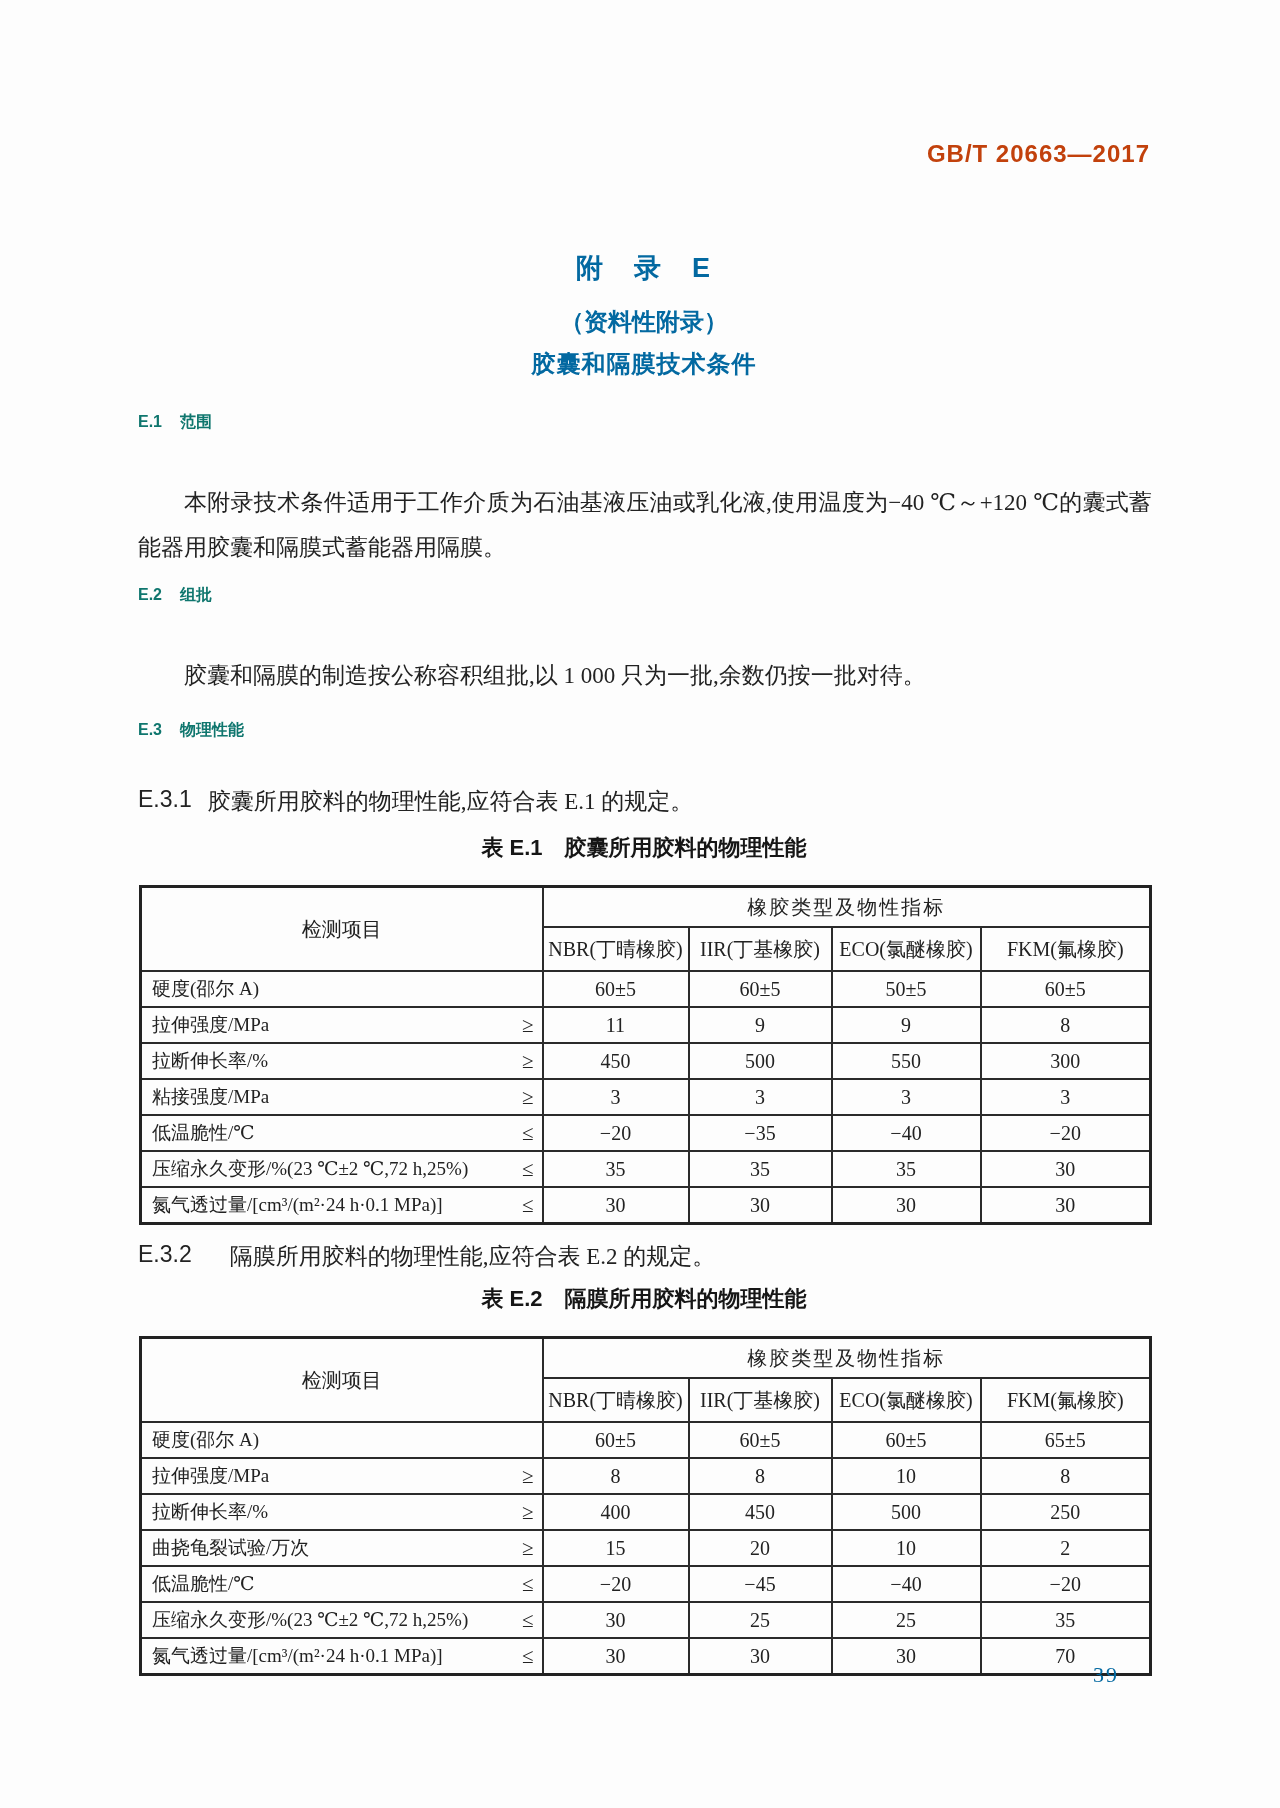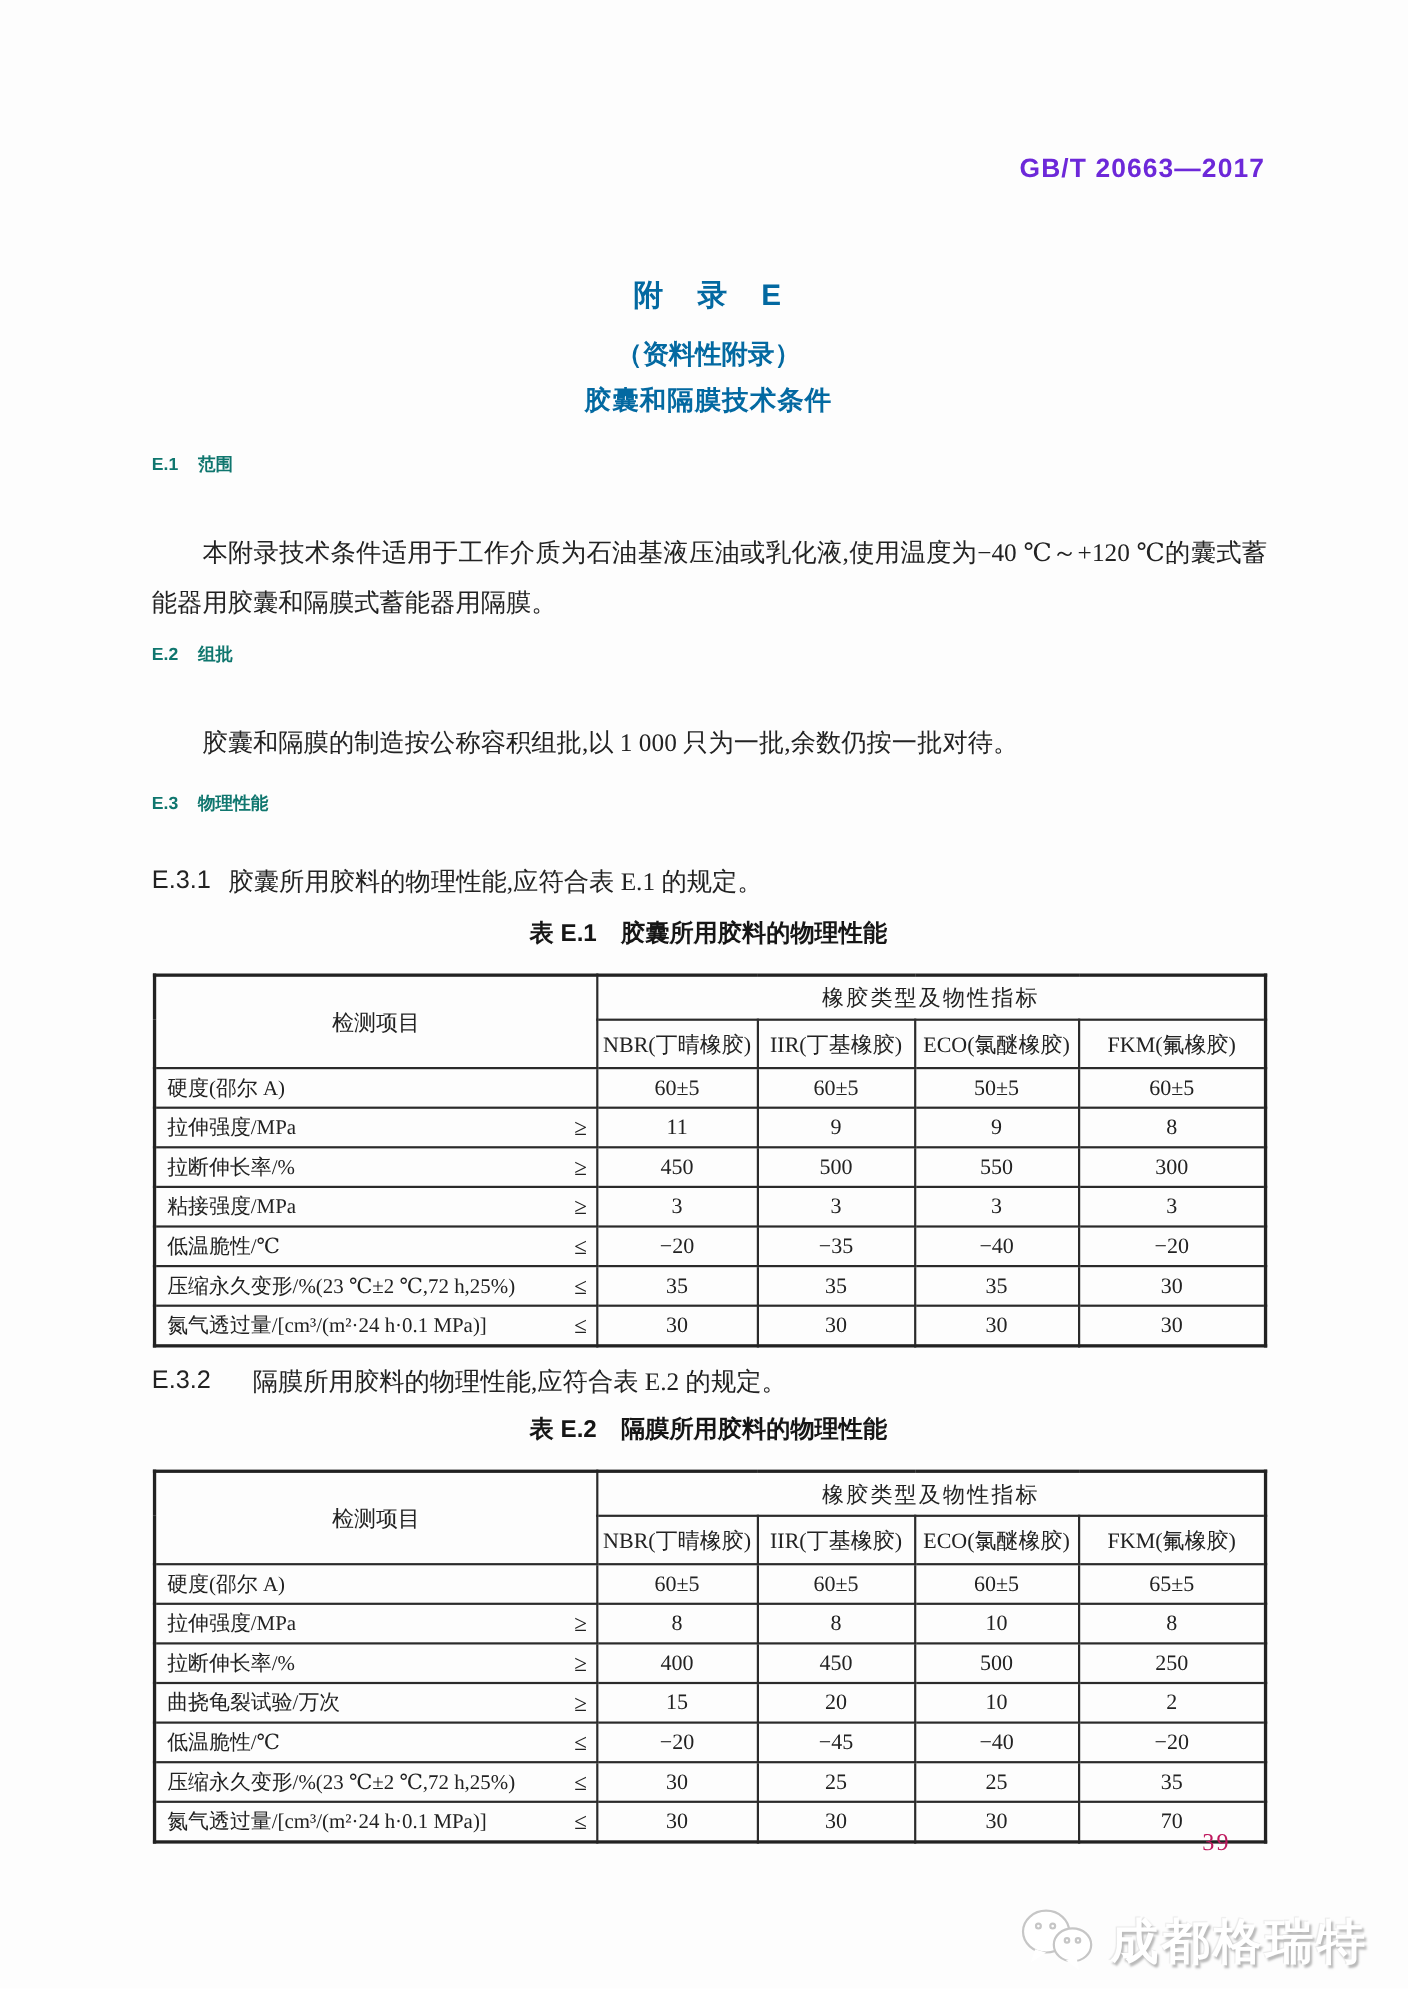--- a/index.html
+++ b/index.html
@@ -4,21 +4,21 @@
 <style>
   html,body { margin:0; padding:0; background:#ffffff; }
   .page {
     position:relative; width:1280px; height:1808px; margin:0 auto;
     background:#fdfdfd; color:#1e1e1e; overflow:hidden;
     font-family:"Liberation Serif","DejaVu Serif",serif;
   }
   .doc-number {
     position:absolute; top:140px; right:130px;
     font-family:"Liberation Sans","DejaVu Sans",sans-serif;
-    font-weight:bold; font-size:24px; letter-spacing:1px; color:#6d28d9;margin-left:36px;
+    font-weight:bold; font-size:24px; letter-spacing:1px; color:#c2410c;margin-left:36px;
   }
   .title-block {
     position:absolute; top:250px; left:138px; width:1012px; text-align:center;
     font-family:"Liberation Sans","DejaVu Sans",sans-serif; font-weight:bold; color:#0369a1;
   }
   .title-line1 { font-size:27px; letter-spacing:2px; }
   .title-line2 { font-size:24px; margin-top:20px; }
   .title-line3 { font-size:24px; margin-top:10px; letter-spacing:1px; }
 
   .sec-heading {
@@ -70,21 +70,21 @@
   td.val-cell{ height:34px; }
   td.item-cell { text-align:left; }
   .item-wrap {
     display:flex; justify-content:space-between; align-items:center;
     padding:0 8px 0 10px; height:34px;
   }
   .item-label { font-size:19px; white-space:nowrap; }
   .relation { font-size:21px; padding-left:4px; }
 
   .page-number {
-    position:absolute; top:1662px; left:1093px; font-size:22px; color:#be185d;
+    position:absolute; top:1662px; left:1093px; font-size:22px; color:#0369a1;
     letter-spacing:2px;
   }
 
   .watermark {
     position:absolute; top:1732px; right:36px;
     display:flex; align-items:center; gap:8px;
   }
   .wm-text {
     font-family:"Liberation Sans","DejaVu Sans",sans-serif;
     font-weight:bold; font-size:44px; letter-spacing:3px;
@@ -345,33 +345,14 @@
           <td class="val-cell">30</td>
           <td class="val-cell">30</td>
           <td class="val-cell">30</td>
           <td class="val-cell">70</td>
         </tr>
       </tbody>
     </table>
 
   <div class="page-number">39</div>
 
-  <div class="watermark">
-    <span>
-      <svg width="74" height="62" viewBox="0 0 74 62">
-        <g fill="#ffffff" stroke="#c6c6c6" stroke-width="2">
-          <ellipse cx="24" cy="24" rx="21" ry="19"></ellipse>
-          <path d="M14 40 L10 52 L24 43 Z" stroke="none" fill="#ffffff"></path>
-          <ellipse cx="48" cy="36" rx="17" ry="15"></ellipse>
-          <path d="M52 49 L54 59 L42 50 Z" stroke="none" fill="#ffffff"></path>
-        </g>
-        <g fill="none" stroke="#c6c6c6" stroke-width="2">
-          <circle cx="17" cy="19" r="2.2"></circle>
-          <circle cx="30" cy="19" r="2.2"></circle>
-          <circle cx="43" cy="32" r="2"></circle>
-          <circle cx="53" cy="32" r="2"></circle>
-        </g>
-      </svg>
-    </span>
-    <span class="wm-text">成都格瑞特</span>
-  </div>
 
 </div>
 
 </body></html>

